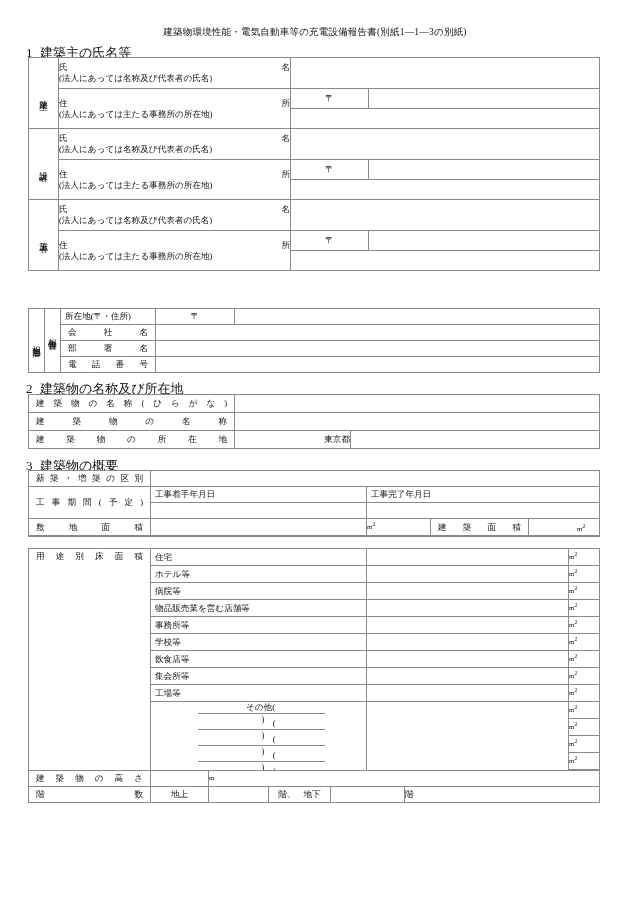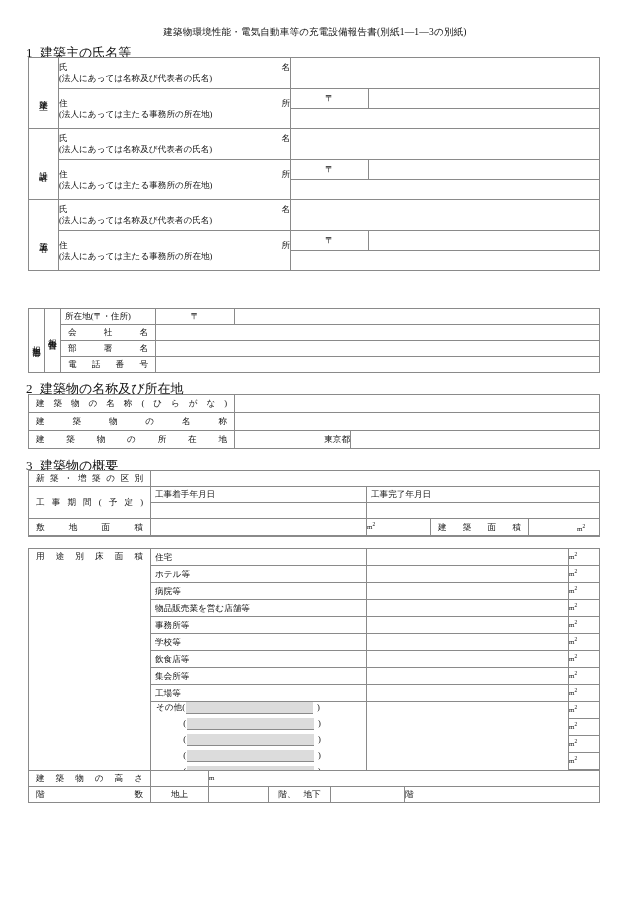--- a/index.html
+++ b/index.html
@@ -89,24 +89,25 @@
   .sq sup { font-size: 5.5px; }
   .unit-m { padding-left: 8px; font-size: 7px; }
 
   
   .other-wrap {
     position: relative;
     height: 100%;
   }
   .other-row {
     display: flex;
-    align-items: flex-start;
+    align-items: center;
     height: 16px;
     padding-left: 5px;
     white-space: nowrap;
+    flex-direction: column;
   }
   .other-row .tag { width: 30px; display: inline-block; }
   .other-row .tag.indent { text-align: right; padding-right: 1px; width: 30px; }
   .other-row .inbox {
     width: 127px;
     height: 11px;
     background: #dcdcdc;
     border-bottom: 1px solid #8a8a8a;
     display: inline-block;
   }

